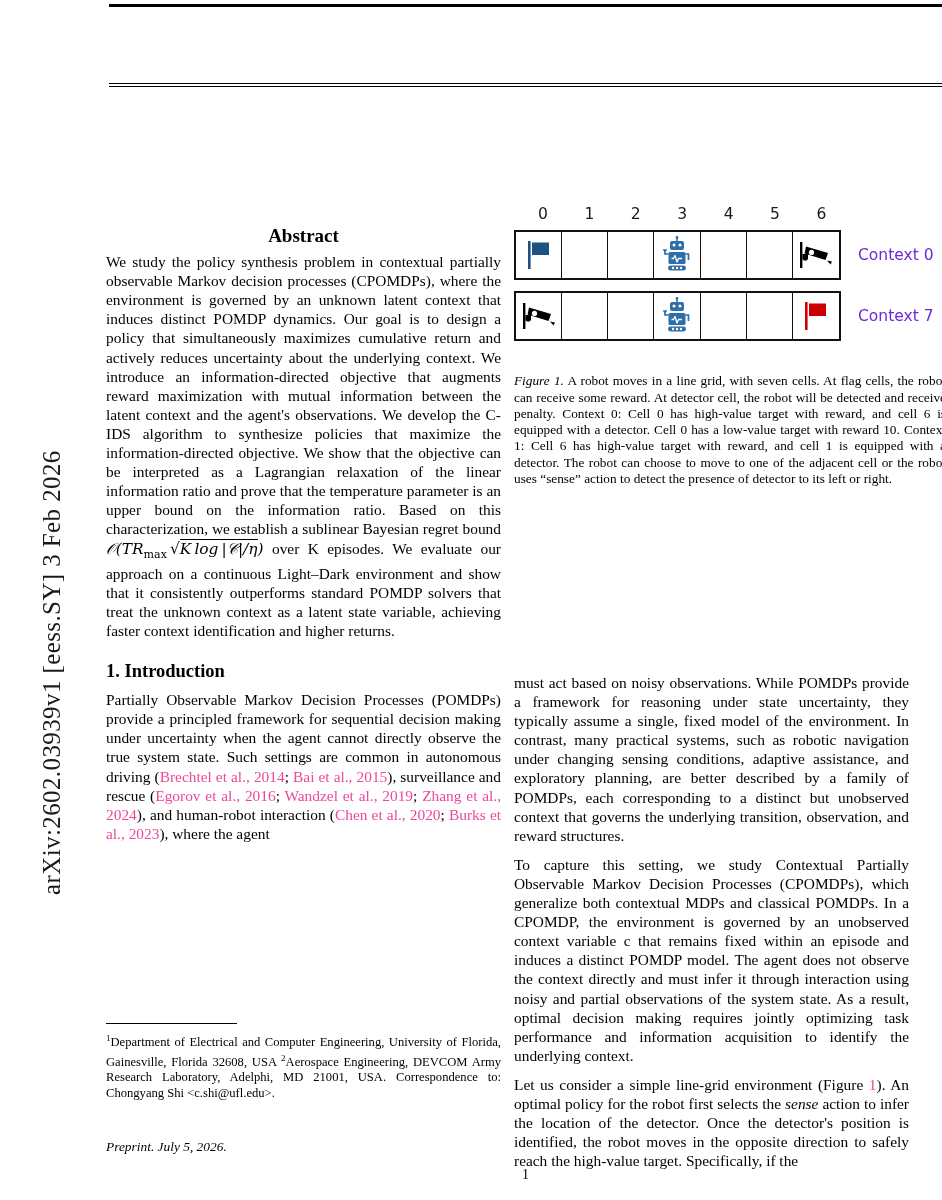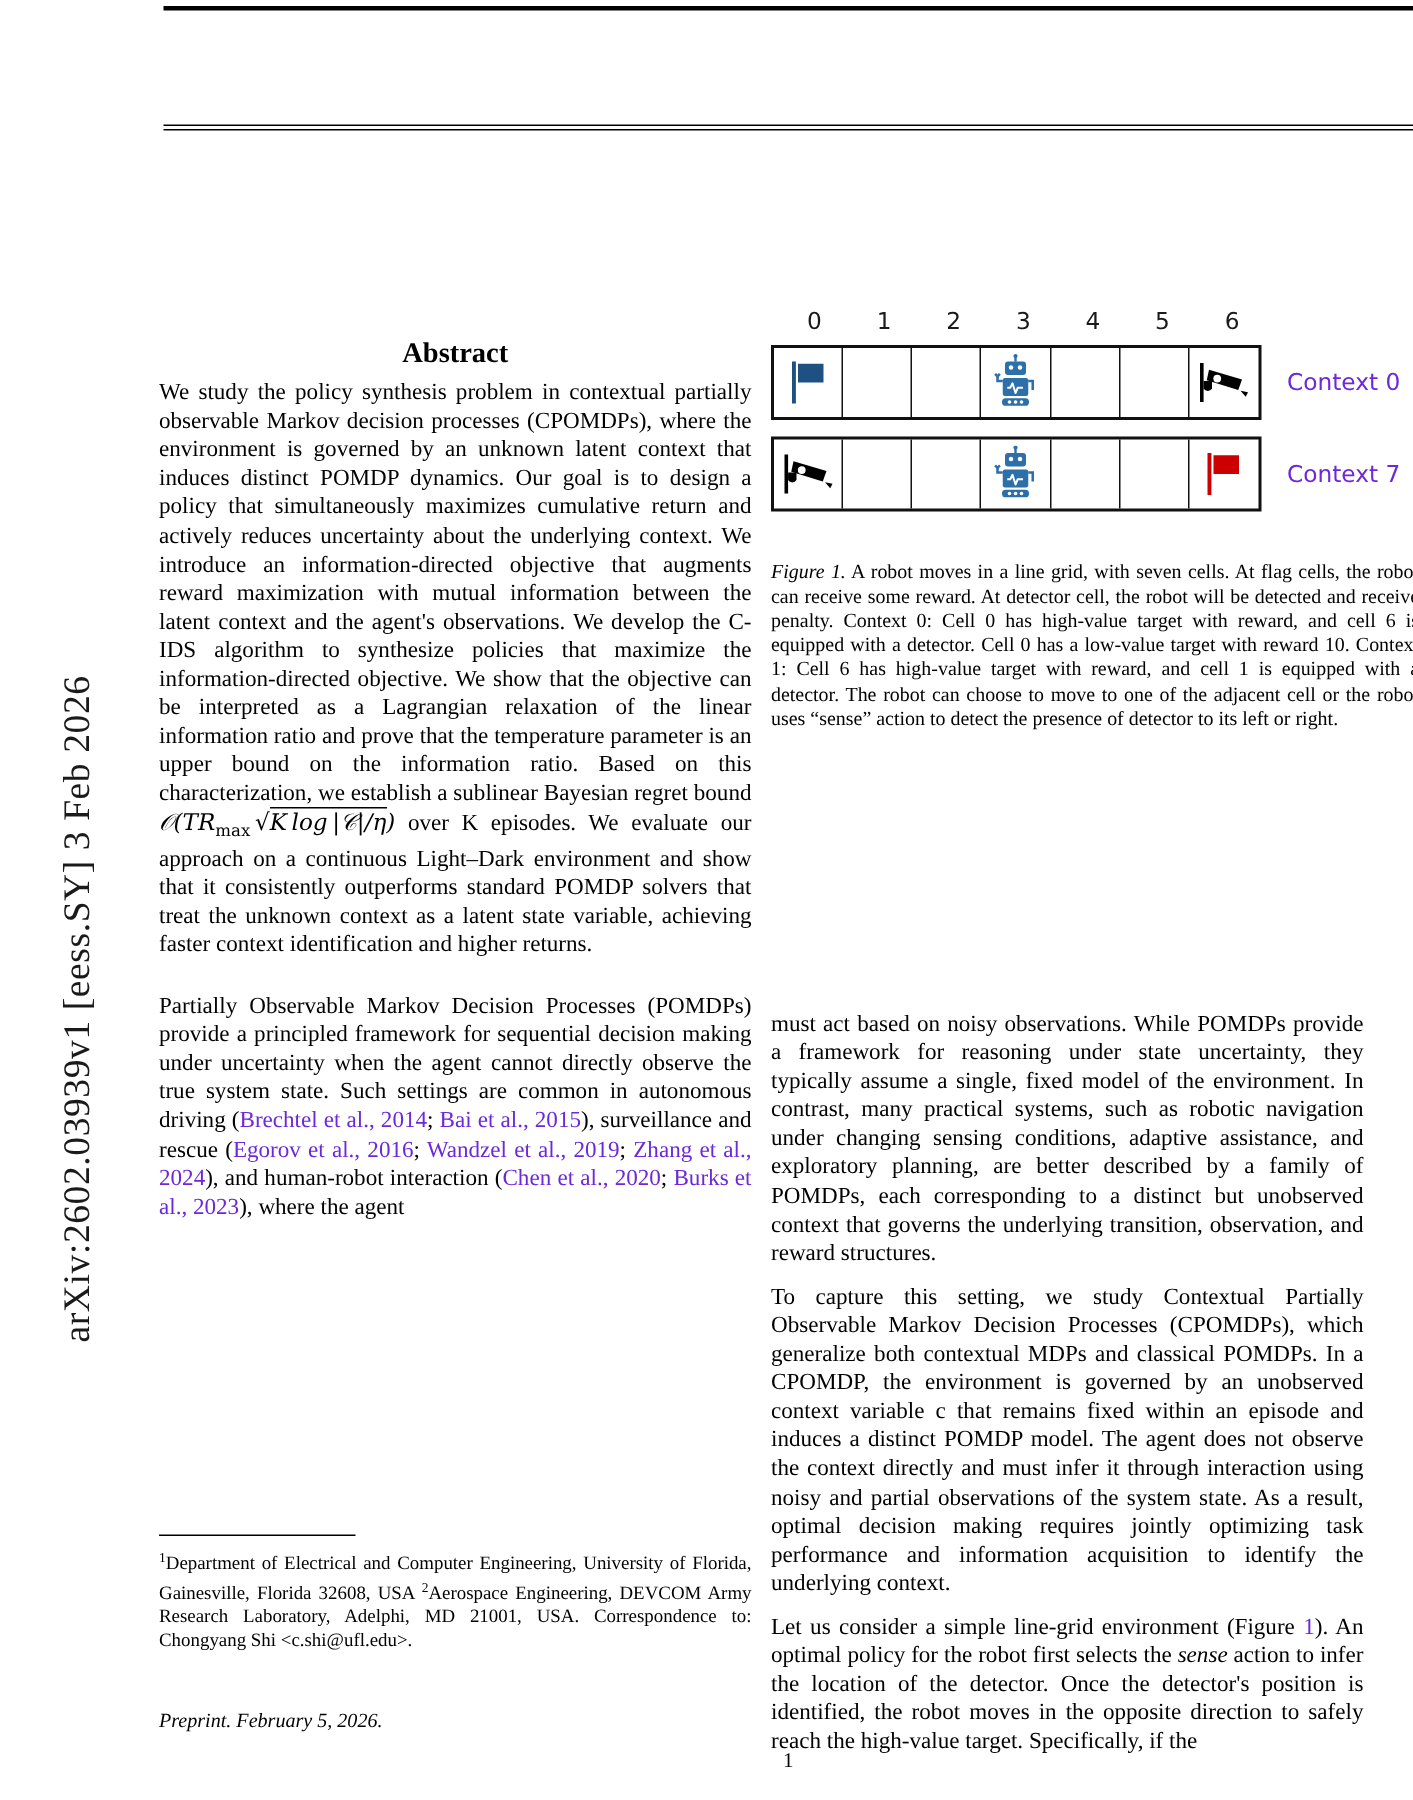--- a/index.html
+++ b/index.html
@@ -122,21 +122,21 @@
 
   h2.section-head {
     margin: 0 0 9px 0;
     font-size: 18.5px;
     font-weight: bold;
     text-align: left;
     font-family: "Liberation Serif", "DejaVu Serif", serif;
   }
 
   p.para { margin: 0 0 10px 0; text-align: justify; }
-  .cite { color: #6d28d9; }
+  .cite { color: #ec4899; }
   .cal { font-style: italic; font-family: "DejaVu Serif", serif; }
 
   
   #footnote {
     position: absolute;
     left: 28px;
     top: 1023px;
     width: 395px;
     font-size: 12.6px;
     line-height: 15.4px;
@@ -250,20 +250,21 @@
 
 
   <div class="col" id="col-left">
 
     <h2 class="abstract-head">Abstract</h2>
 
     <p class="abstract-body"><span>We study the policy synthesis problem in contextual partially observable Markov decision processes (CPOMDPs), where the environment is governed by an unknown latent context that induces distinct POMDP dynamics. Our goal is to design a policy that simultaneously maximizes cumulative return and actively reduces uncertainty about the underlying context. We introduce an information-directed objective that augments reward maximization with mutual information between the latent context and the agent's observations. We develop the C-IDS algorithm to synthesize policies that maximize the information-directed objective. We show that the objective can be interpreted as a Lagrangian relaxation of the linear information ratio and prove that the temperature parameter is an upper bound on the information ratio. Based on this characterization, we establish a sublinear Bayesian regret bound </span><span class="cal">𝒪(<i>TR</i><sub style="font-style:normal;font-size:0.72em">max</sub> √<span style="border-top:1px solid #000;padding-top:0px;"><i>K</i> log |𝒞|/η</span>)</span><span> over K episodes. We evaluate our approach on a continuous Light–Dark environment and show that it consistently outperforms standard POMDP solvers that treat the unknown context as a latent state variable, achieving faster context identification and higher returns.</span></p>
 
     <div style="height:22px"></div>
 
+    <h2 class="section-head">1. Introduction</h2>
 
     <p class="para" id="intro-p1"><span>Partially Observable Markov Decision Processes (POMDPs) provide a principled framework for sequential decision making under uncertainty when the agent cannot directly observe the true system state. Such settings are common in autonomous driving (</span><span class="cite">Brechtel et al., 2014</span><span>; </span><span class="cite">Bai et al., 2015</span><span>), surveillance and rescue (</span><span class="cite">Egorov et al., 2016</span><span>; </span><span class="cite">Wandzel et al., 2019</span><span>; </span><span class="cite">Zhang et al., 2024</span><span>), and human-robot interaction (</span><span class="cite">Chen et al., 2020</span><span>; </span><span class="cite">Burks et al., 2023</span><span>), where the agent</span></p>
 
   </div>
 
   <div id="figure-1">
 
     <div class="axis-labels">
       <span style="left:0px">0</span>
       <span style="left:46.4px">1</span>
@@ -368,17 +369,17 @@
     <p class="para">must act based on noisy observations. While POMDPs provide a framework for reasoning under state uncertainty, they typically assume a single, fixed model of the environment. In contrast, many practical systems, such as robotic navigation under changing sensing conditions, adaptive assistance, and exploratory planning, are better described by a family of POMDPs, each corresponding to a distinct but unobserved context that governs the underlying transition, observation, and reward structures.</p>
     <p class="para">To capture this setting, we study Contextual Partially Observable Markov Decision Processes (CPOMDPs), which generalize both contextual MDPs and classical POMDPs. In a CPOMDP, the environment is governed by an unobserved context variable c that remains fixed within an episode and induces a distinct POMDP model. The agent does not observe the context directly and must infer it through interaction using noisy and partial observations of the system state. As a result, optimal decision making requires jointly optimizing task performance and information acquisition to identify the underlying context.</p>
     <p class="para"><span>Let us consider a simple line-grid environment (Figure </span><span class="cite">1</span><span id="p3post">). An optimal policy for the robot first selects the <i>sense</i> action to infer the location of the detector. Once the detector's position is identified, the robot moves in the opposite direction to safely reach the high-value target. Specifically, if the</span></p>
   </div>
 
   <div id="footnote">
     <div class="fn-rule"></div>
     <div><sup>1</sup><span>Department of Electrical and Computer Engineering, University of Florida, Gainesville, Florida 32608, USA</span> <sup>2</sup><span>Aerospace Engineering, DEVCOM Army Research Laboratory, Adelphi, MD 21001, USA. Correspondence to: Chongyang Shi &lt;c.shi@ufl.edu&gt;.</span></div>
   </div>
 
-  <div id="preprint">Preprint. February 5, 2026.</div>
+  <div id="preprint">Preprint. July 5, 2026.</div>
 
   <div id="page-number">1</div>
 
 </div>
 
 </body></html>

